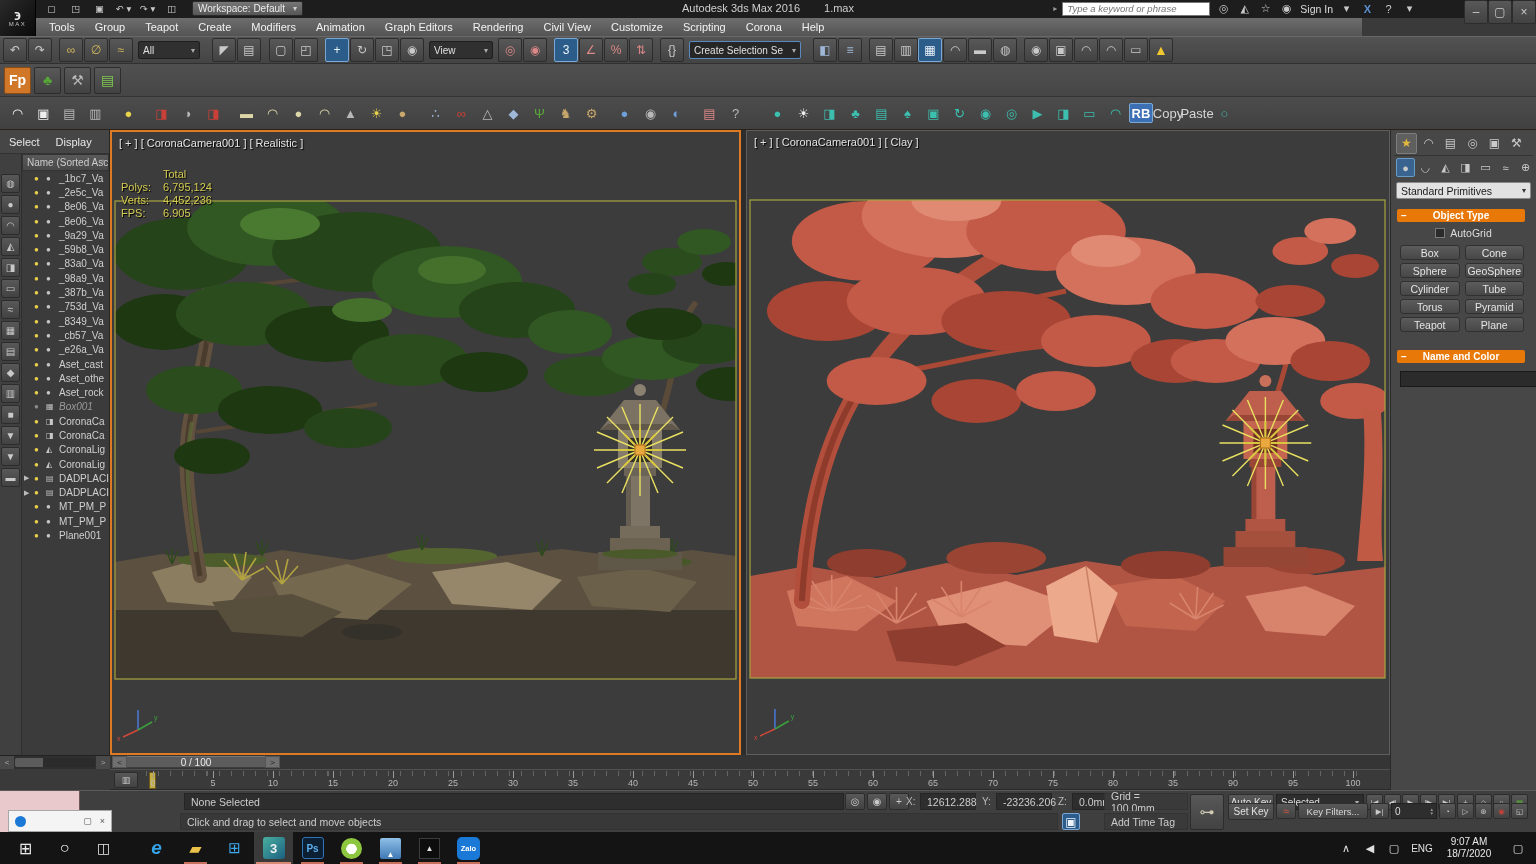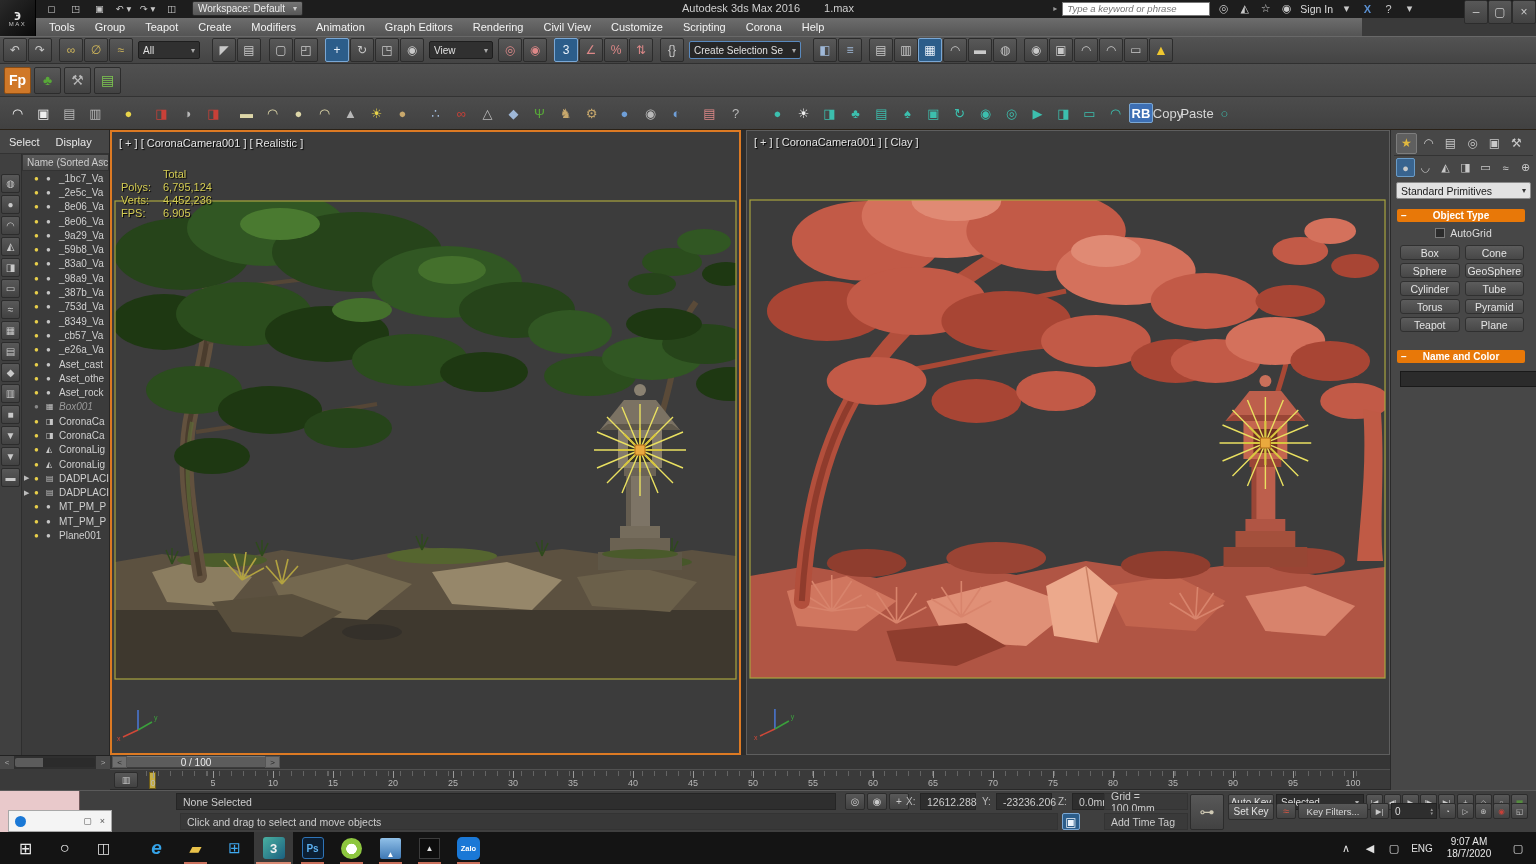--- a/index.html
+++ b/index.html
@@ -109,21 +109,21 @@
   .rico{position:absolute;left:4px;top:2px;width:24px;height:16px;font-size:9px}
   .f0{position:absolute;left:39px;top:2px;width:7px;height:17px;background:#c4ad45;border:1px solid #6e5c18;cursor:pointer}
   .ticks{position:absolute;left:36px;right:30px;top:1px;bottom:0;display:flex;justify-content:space-between;background:repeating-linear-gradient(90deg,#646464 0,#646464 1px,rgba(0,0,0,0) 1px,rgba(0,0,0,0) 12.1px) top/100% 5px no-repeat}
   .tick{display:flex;flex-direction:column;align-items:center;width:14px}
   .tick i{width:1px;height:7px;background:#9a9a9a}
   .tick b{font-size:9px;color:#b8b8b8;line-height:11px}
   
   #statusA{position:absolute;left:0;top:790px;width:1536px;height:21px;background:#3f3f3f;border-top:1px solid #5a5a5a}
   #statusB{position:absolute;left:0;top:811px;width:1536px;height:21px;background:#3f3f3f}
   .fld{background:#2e2e2e;border:1px solid #252525;color:#ccc;font-size:10.5px;display:flex;align-items:center;padding:0 6px;position:absolute;top:2px;height:17px}
-  .selfld{left:176px;width:660px}
+  .selfld{left:184px;width:660px}
   .mini{position:absolute;left:845px;top:2px;display:flex;gap:2px}
   .mini .ibtn{width:20px;height:17px;font-size:10px}
   .clab{position:absolute;top:5px;color:#bbb;font-size:10px}
   .lx{left:906px}.ly{left:982px}.lz{left:1058px}
   .fx{left:920px;width:56px}.fy{left:996px;width:56px}.fz{left:1072px;width:46px}
   .gridfld{left:1104px;width:84px;background:#3a3a3a;border-color:#333}
   .promptfld{left:180px;width:878px;background:#383838;border-color:#333}
   .cubeb{position:absolute;left:1062px;top:2px;width:18px;height:17px}
   .attfld{left:1104px;width:84px;background:#3a3a3a;border-color:#333}
   #statusR{position:absolute;left:1188px;top:790px;width:348px;height:42px;background:#3f3f3f;border-top:1px solid #5a5a5a;z-index:2}

